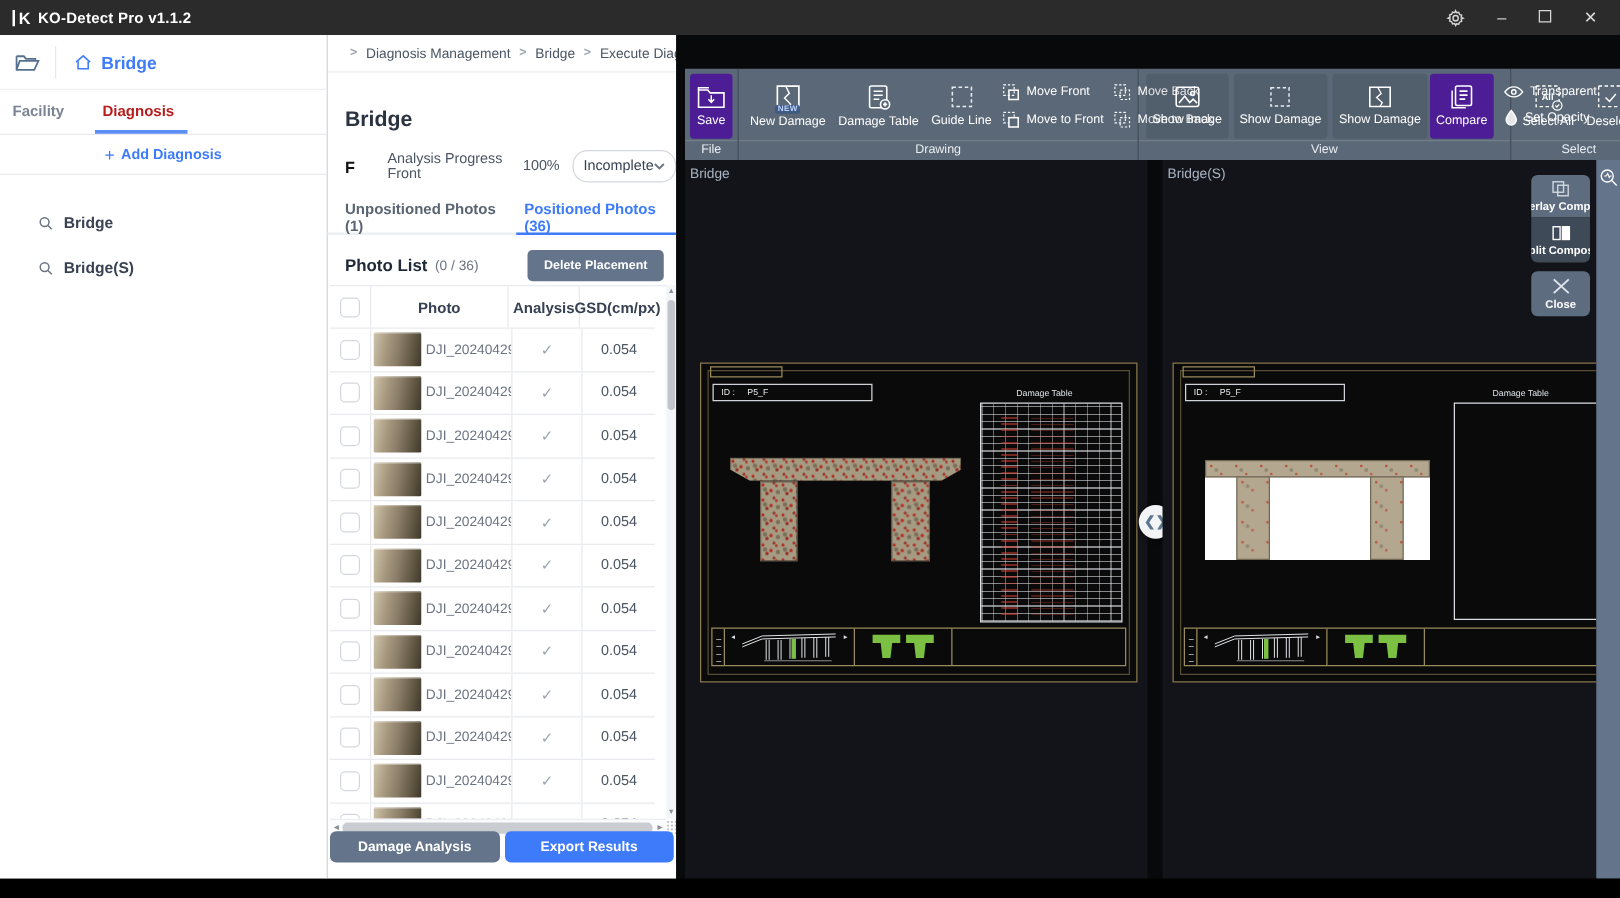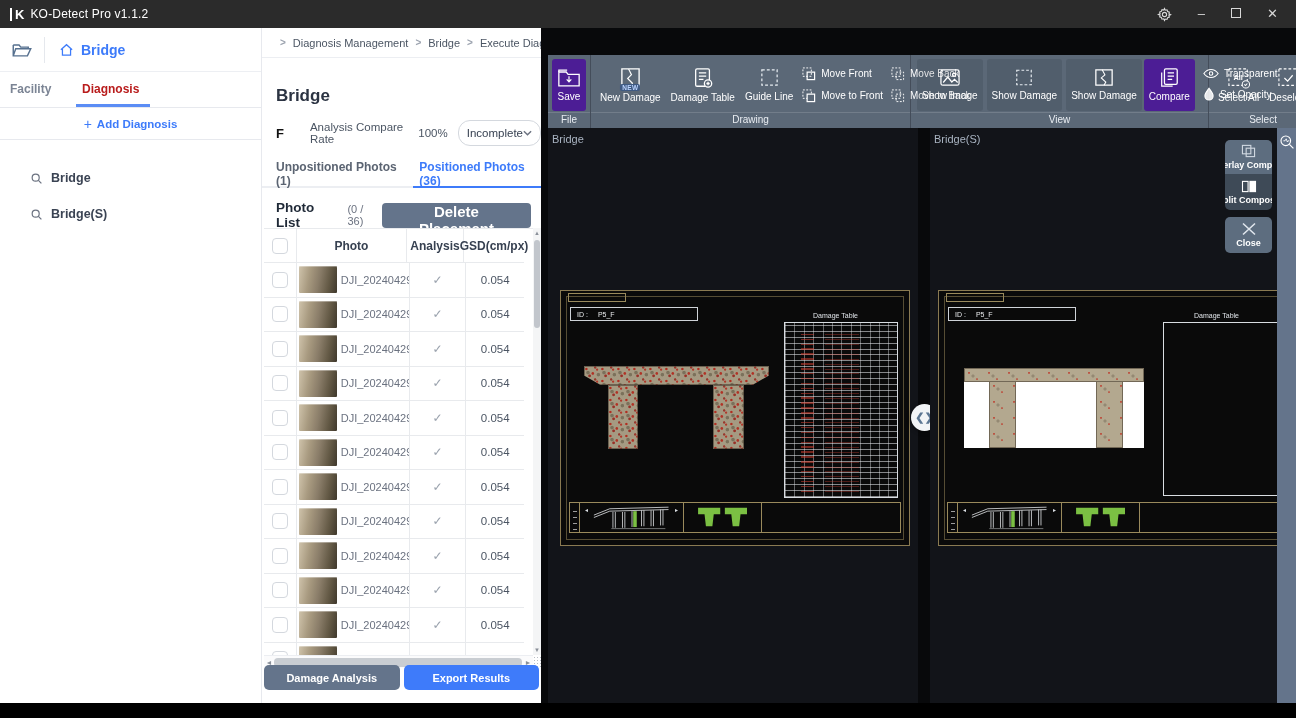--- a/index.html
+++ b/index.html
@@ -4,21 +4,21 @@
 <style>
   * { margin:0; padding:0; box-sizing:border-box; }
   html,body { background:#000; }
   body { font-family:"Liberation Sans", sans-serif; }
   #app { position:relative; width:1296px; height:718px; background:#000; overflow:hidden; }
 
   
   #titlebar { position:absolute; left:0; top:0; width:1296px; height:28px; background:#2b2b2b;
     display:flex; align-items:center; color:#fff; }
   .logo { margin-left:10px; font-size:13px; font-weight:bold; border-left:2px solid #fff; padding-left:3px; line-height:13px; }
-  .app-name { margin-left:6px; font-size:12px; font-weight:normal; letter-spacing:.2px; }
+  .app-name { margin-left:6px; font-size:12px; font-weight:bold; letter-spacing:.2px; }
   .tb-right { margin-left:auto; display:flex; align-items:center; gap:26px; padding-right:18px; }
   .tb-btn { color:#d8d8d8; font-size:13px; cursor:default; line-height:28px; text-align:center; }
   .tb-max { width:10px; height:10px; border:1.2px solid #d8d8d8; display:inline-block; }
 
   
   #sidebar { position:absolute; left:0; top:28px; width:262px; height:675px; background:#fff; border-right:1px solid #e7e9ee; }
   .sb-head { height:44px; display:flex; align-items:center; border-bottom:1px solid #edeff3; }
   .sb-folder { width:44px; display:flex; justify-content:center; }
   .sb-vline { width:1px; height:26px; background:#e5e8ed; }
   .sb-title-wrap { display:flex; align-items:center; gap:7px; margin-left:14px; }
@@ -47,21 +47,21 @@
   .p-select { margin-left:10px; width:88px; height:26px; border:1px solid #d4d8de; border-radius:12px;
     display:flex; align-items:center; justify-content:space-between; padding:0 8px; font-size:11.5px; color:#374151; background:#fff; }
   .p-tabs { display:flex; margin-top:14px; border-bottom:2px solid #eceef2; height:28px; }
   .p-tab { font-size:12px; font-weight:bold; color:#5b6472; padding:0 6px; margin-left:8px; position:relative; }
   .p-tab.active { color:#3d7bfa; }
   .p-tab.active::after { content:""; position:absolute; left:0; right:0; bottom:-2px; height:2.5px; background:#3d7bfa; }
   .p-listrow { display:flex; align-items:center; margin:12px 10px 0 14px; }
   .p-listlabel { font-size:13.5px; font-weight:800; color:#1f2937; }
   .p-listcount { font-size:11px; color:#6b7280; margin-left:6px; }
   .btn-slate { background:#64748b; color:#fff; border:none; border-radius:4px; font-weight:bold; font-family:inherit; }
-  .p-delete { margin-left:auto; height:25px; padding:0 13px; font-size:15px; }
+  .p-delete { margin-left:auto; height:25px; padding:0 13px; font-size:10px; }
 
   
   .tbl-wrap { position:absolute; left:2px; top:200px; width:269px; height:427px; overflow:hidden; border-top:1px solid #e8eaed; }
   .tbl { width:260px; }
   .tbl-head, .tbl-row { display:flex; align-items:center; border-bottom:1px solid #e8eaed; }
   .tbl-head { height:34px; font-size:12px; font-weight:bold; color:#374151; }
   .tbl-row { height:34.5px; }
   .c-check { width:33px; display:flex; justify-content:center; }
   .c-photo { width:114px; display:flex; align-items:center; border-left:1px solid #e8eaed; align-self:stretch; }
   .c-analysis { width:59px; text-align:center; border-left:1px solid #e8eaed; align-self:stretch; display:flex; align-items:center; justify-content:center; }
@@ -262,21 +262,21 @@
       <span class="crumb-sep">&gt;</span>
       <span>Bridge</span>
       <span class="crumb-sep">&gt;</span>
       <span>Execute Diagnosis</span>
     </div>
 
     <div class="p-title">Bridge</div>
 
     <div class="p-progress">
       <span class="p-code">F</span>
-      <span class="p-plabel">Analysis Compare Rate</span>
+      <span class="p-plabel">Analysis Progress Front</span>
       <span class="p-pval">100%</span>
       <span class="p-select">
         <span>Incomplete</span>
         <svg width="9" height="6" viewBox="0 0 10 6" fill="none" stroke="#6b7280" stroke-width="1.6">
             <path d="M1 1l4 4 4-4"></path>
           </svg>
       </span>
     </div>
 
     <div class="p-tabs">

